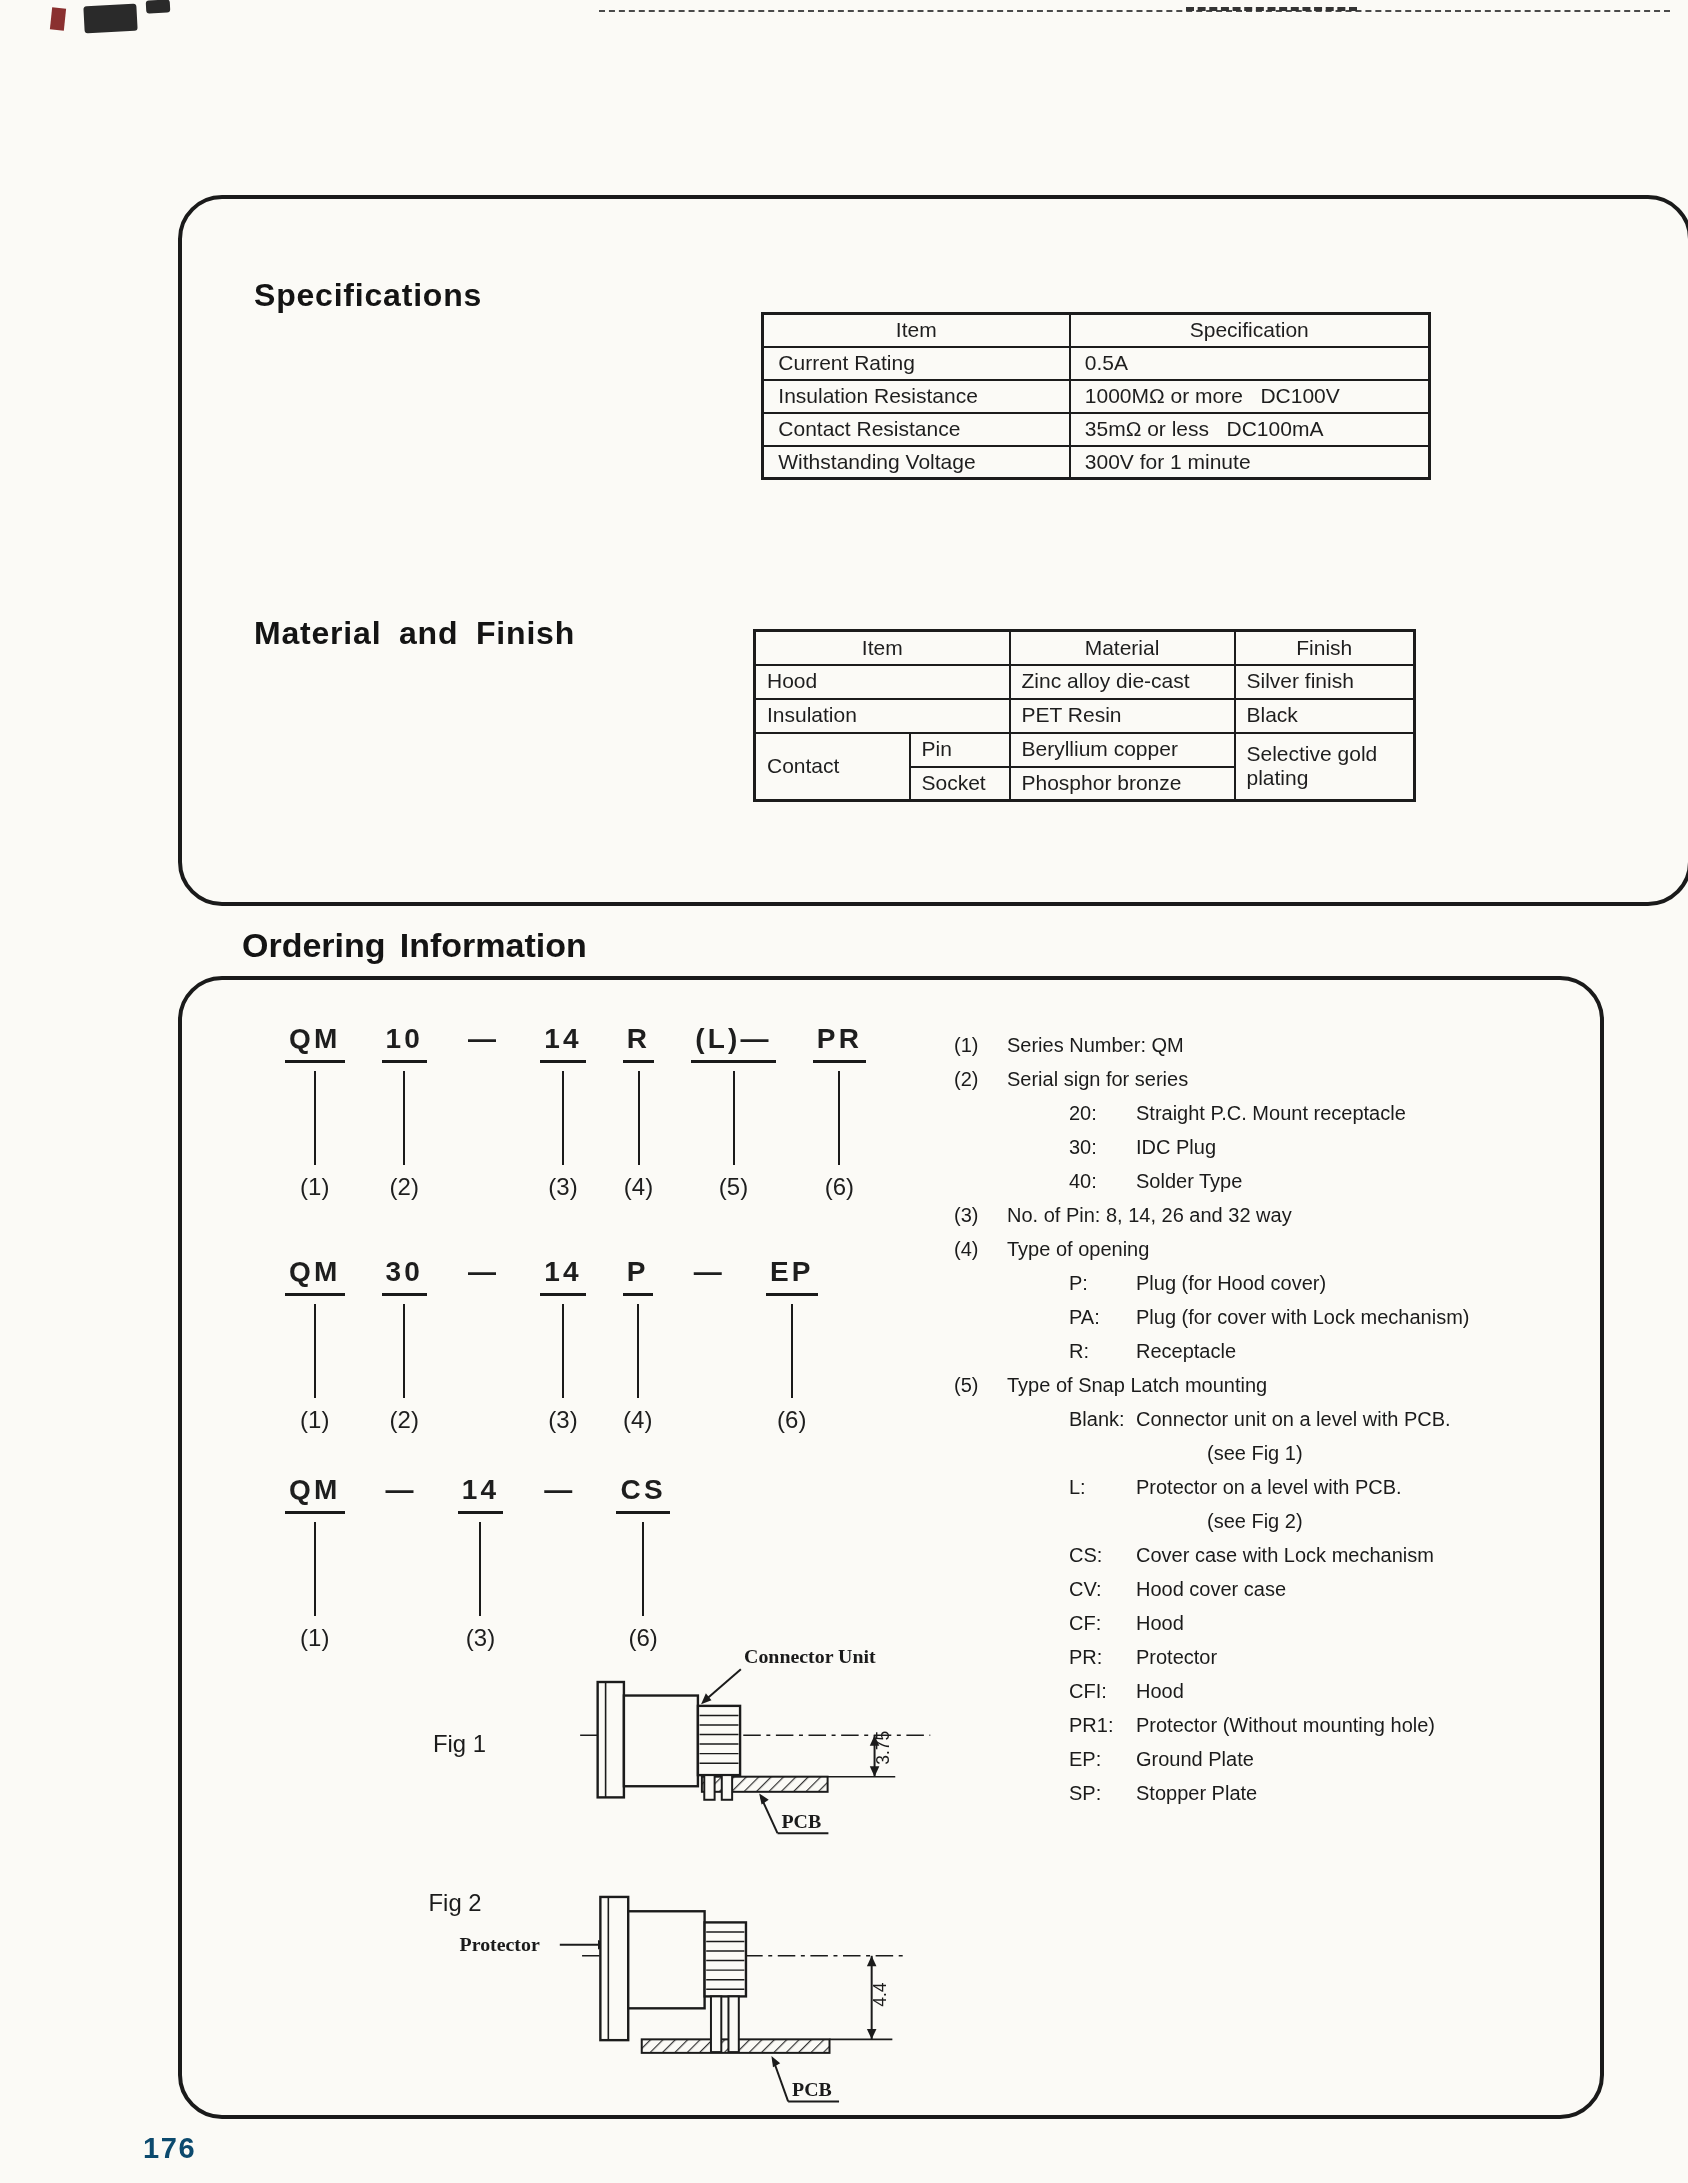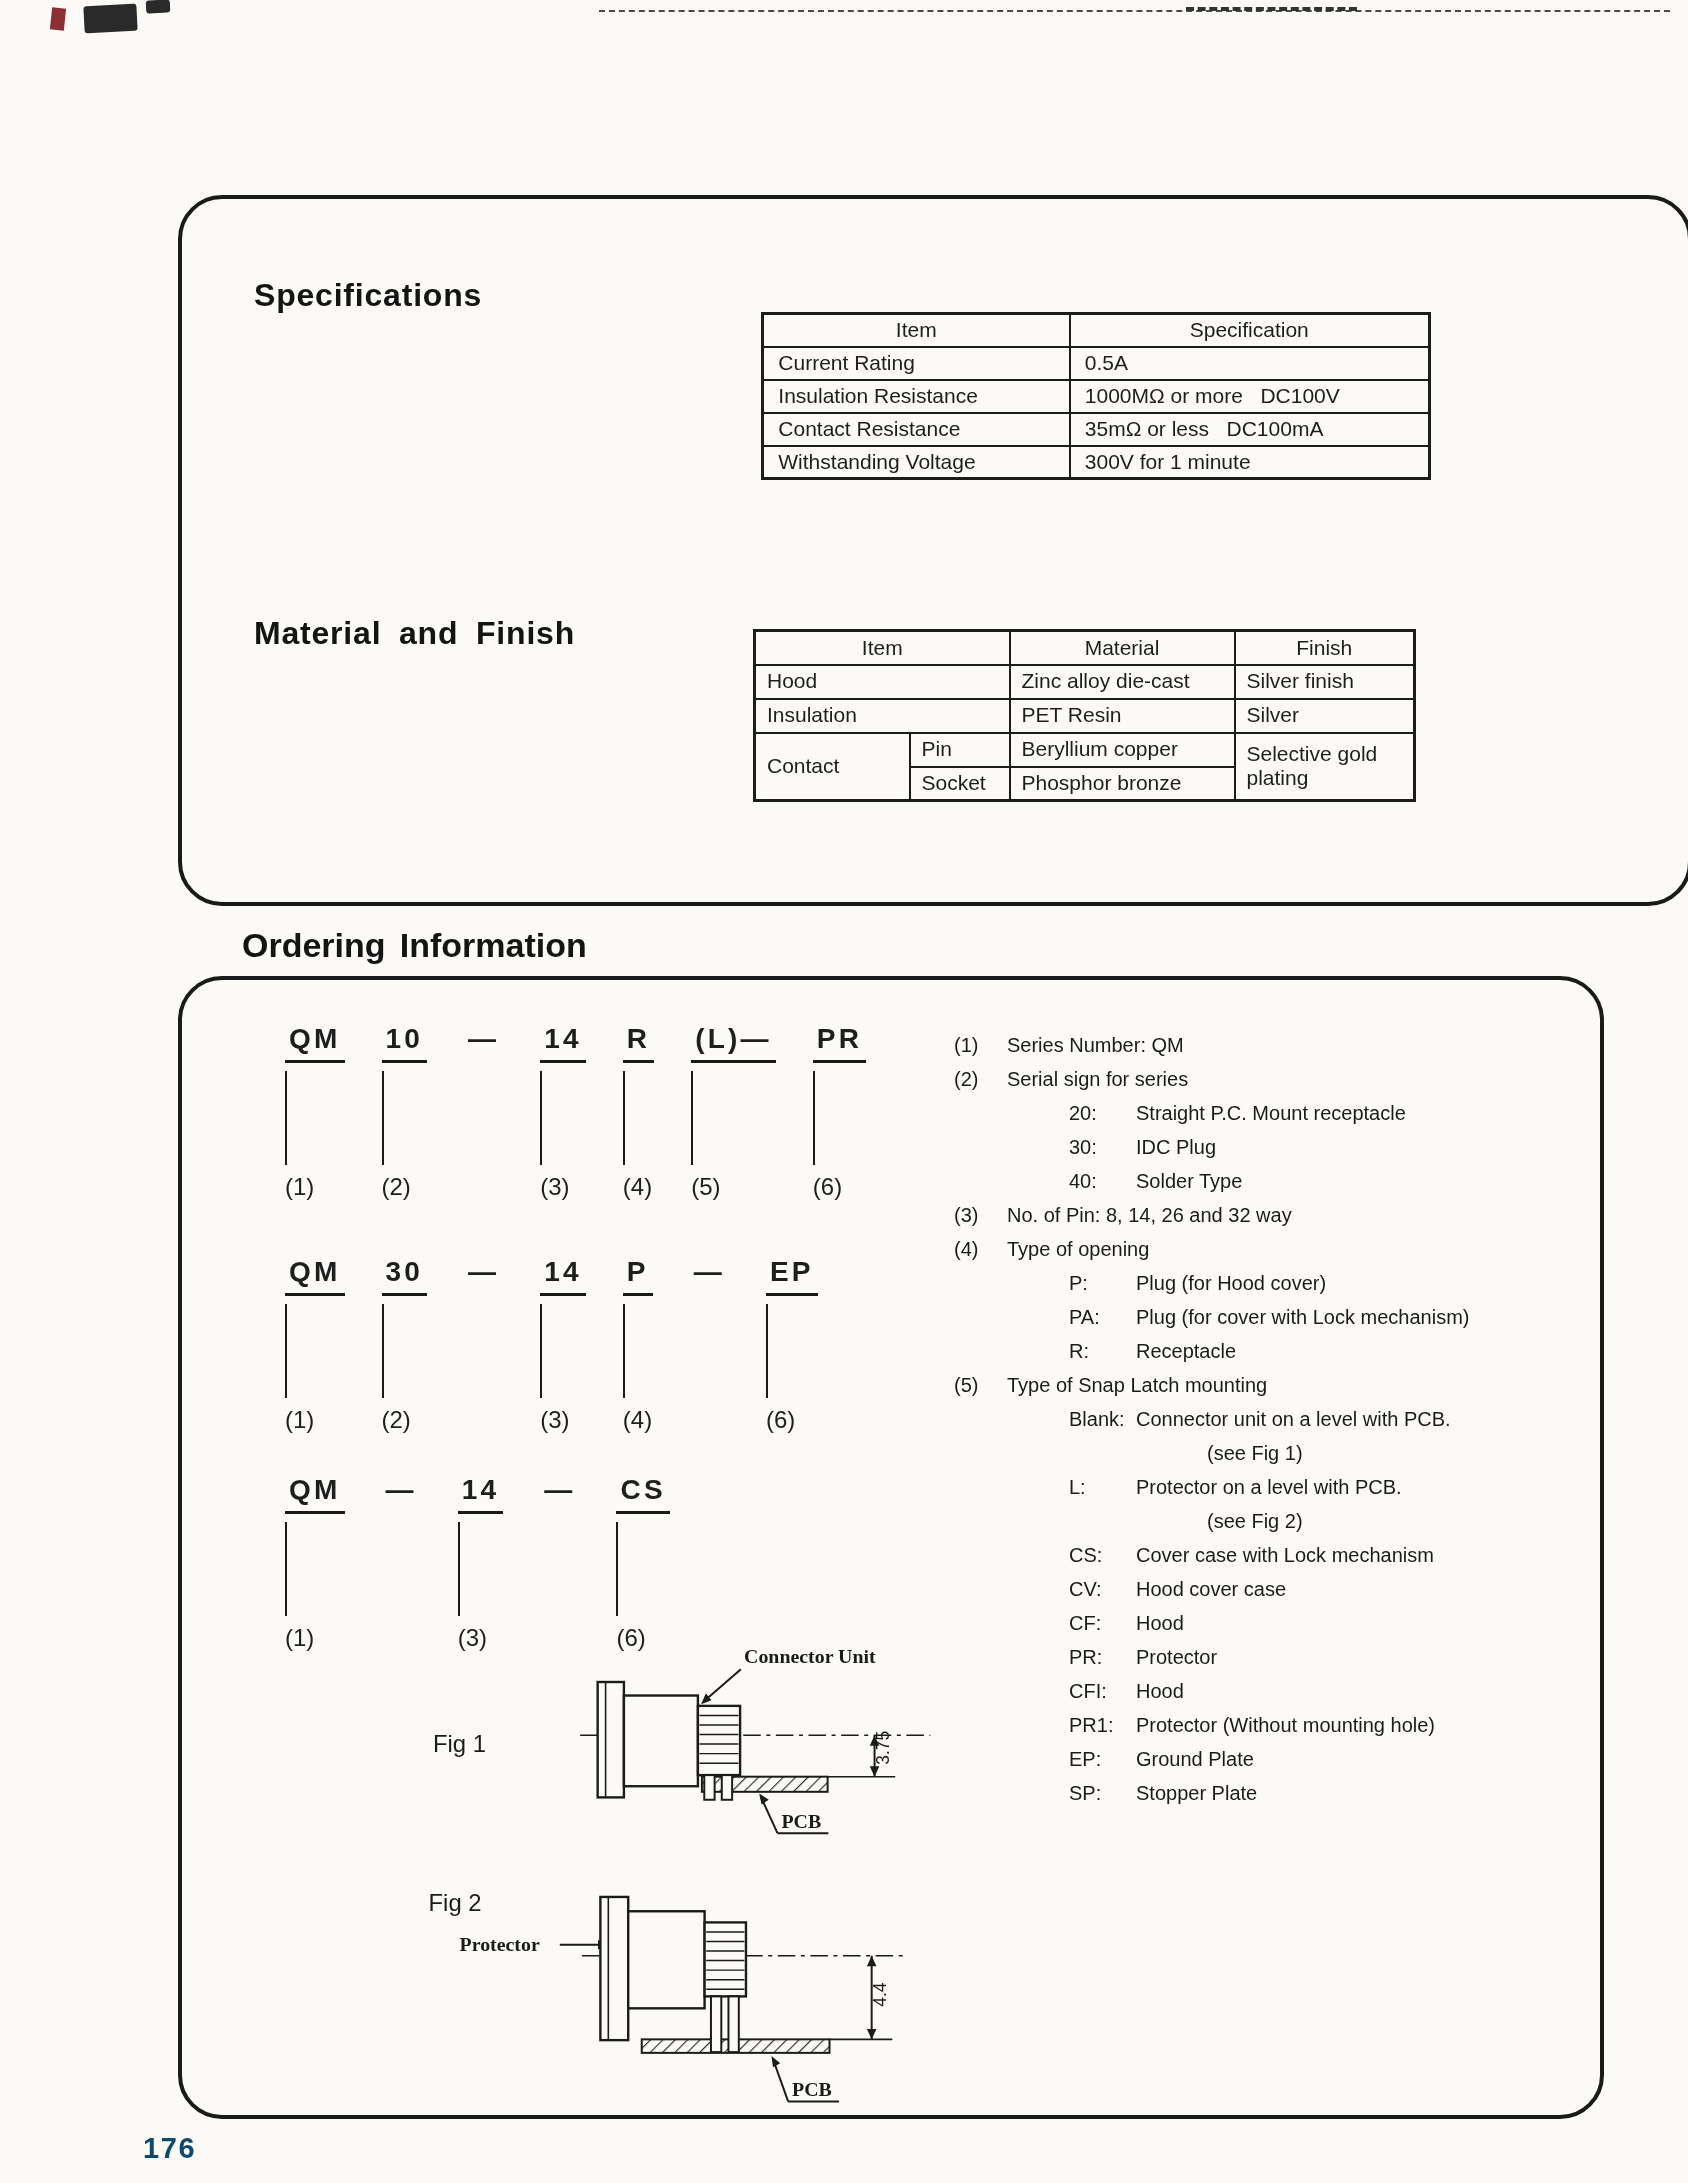--- a/index.html
+++ b/index.html
@@ -35,21 +35,21 @@
   .spec-table th { font-weight:normal; text-align:center; }
   .spec-table td { padding-left:14.3px; white-space:pre; }
 
   .mat-table { left:571px; top:430px; width:661px; border:3.2px solid #1c1c1c; }
   .mat-table th, .mat-table td { border:2px solid #1c1c1c; font-size:21px; height:34px; vertical-align:middle; }
   .mat-table th { font-weight:normal; text-align:center; }
   .mat-table td { padding-left:11px; line-height:1.15; }
 
   
   .pn-diagram { position:absolute; display:flex; gap:37px; }
-  .pn-seg { display:flex; flex-direction:column; align-items:flex-start; }
+  .pn-seg { display:flex; flex-direction:column; align-items:center; }
   .pn-code { font-size:28px; font-weight:700; letter-spacing:3.2px; line-height:1.1;
              padding:0 4px 4.8px 4px; border-bottom:3.2px solid #1a1a1a; }
   .pn-seg.dash .pn-code { border-bottom:none; font-weight:600; }
   .pn-stem { width:0; border-left:2.4px solid #1a1a1a; height:94px; margin-top:8px; }
   .pn-label { font-size:24px; margin-top:8px; }
   .pn-seg.dash .pn-stem, .pn-seg.dash .pn-label { visibility:hidden; }
 
   
   .notes { position:absolute; left:772px; top:48px; width:653px; font-size:20px; color:#1b1b1b; }
   .note { line-height:34px; white-space:nowrap; }
@@ -126,21 +126,21 @@
         <th>Finish</th>
       </tr>
       <tr>
         <td colspan="2">Hood</td>
         <td>Zinc alloy die-cast</td>
         <td>Silver finish</td>
       </tr>
       <tr>
         <td colspan="2">Insulation</td>
         <td>PET Resin</td>
-        <td>Silver</td>
+        <td>Black</td>
       </tr>
       <tr>
         <td rowspan="2">Contact</td>
         <td>Pin</td>
         <td>Beryllium copper</td>
         <td rowspan="2">Selective gold plating</td>
       </tr>
       <tr>
         <td>Socket</td>
         <td>Phosphor bronze</td>

